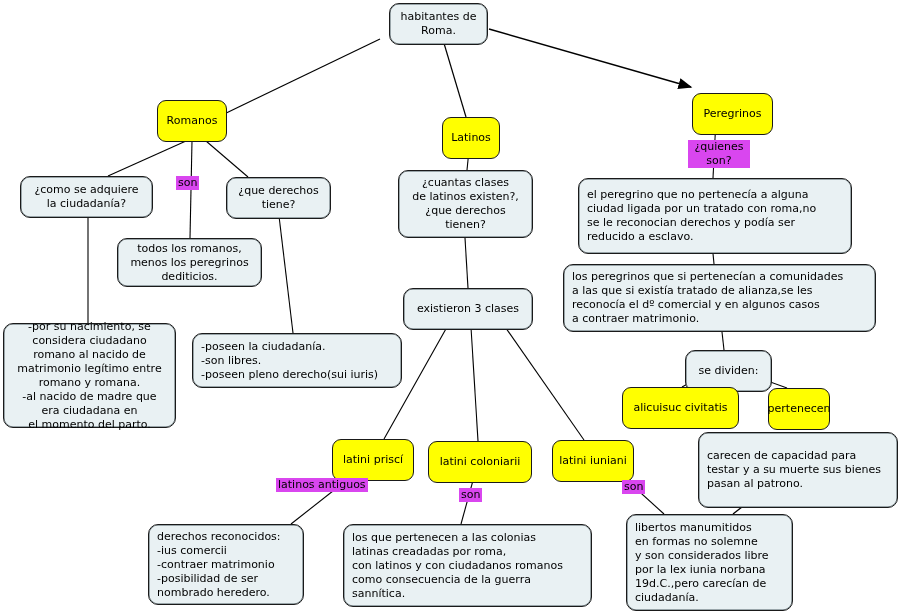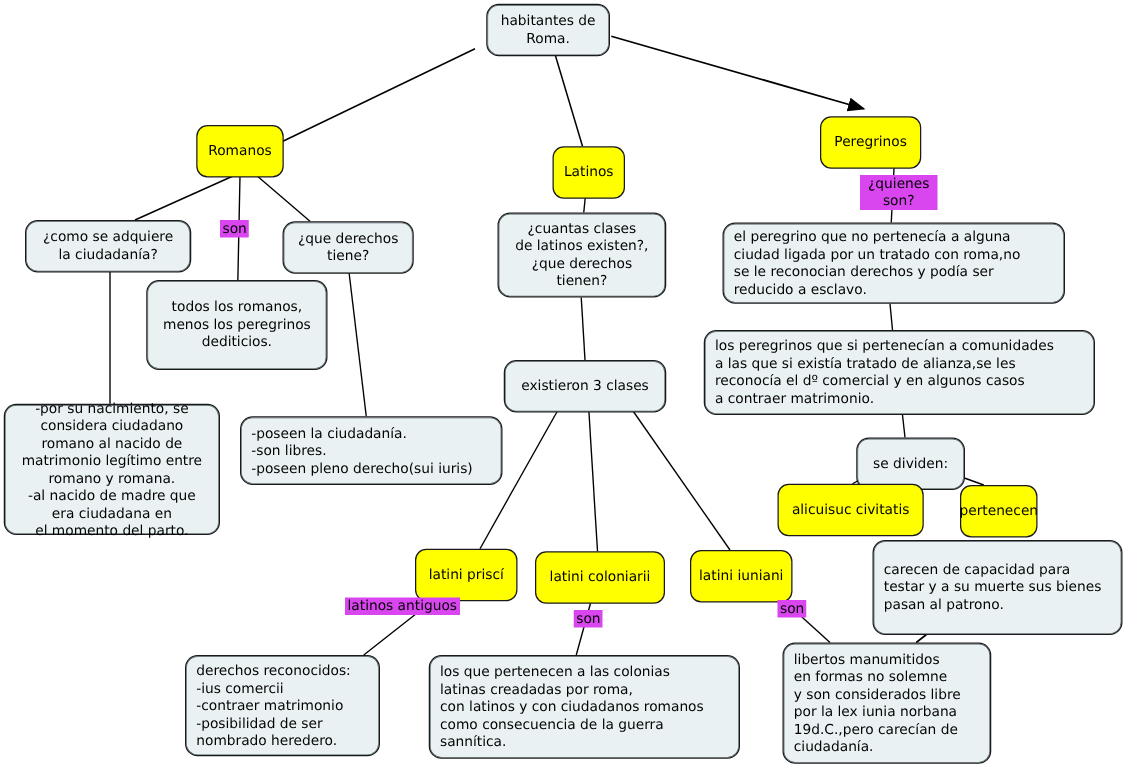--- a/index.html
+++ b/index.html
@@ -74,21 +74,21 @@
   <div class="node blue center" style="left:20px;top:176px;width:133px;height:37px">
     <span class="txt">¿como se adquiere
 la ciudadanía?</span>
   </div>
 
   <div class="node blue center" style="left:226px;top:177px;width:105px;height:39px">
     <span class="txt">¿que derechos
 tiene?</span>
   </div>
 
-  <div class="node blue center" style="left:117px;top:224px;width:145px;height:72px">
+  <div class="node blue center" style="left:117px;top:238px;width:145px;height:49px">
     <span class="txt">todos los romanos,
 menos los peregrinos
 dediticios.</span>
   </div>
 
   <div class="node blue center" style="left:3px;top:323px;width:173px;height:105px">
     <span class="txt">-por su nacimiento, se
 considera ciudadano
 romano al nacido de
 matrimonio legítimo entre
@@ -149,25 +149,25 @@
 
   <div class="node blue left" style="left:626px;top:514px;width:167px;height:97px">
     <span class="txt">libertos manumitidos
 en formas no solemne
 y son considerados libre
 por la lex iunia norbana
 19d.C.,pero carecían de
 ciudadanía.</span>
   </div>
 
-  <div class="node yellow center" style="left:656px;top:93px;width:81px;height:38px">
+  <div class="node yellow center" style="left:692px;top:93px;width:81px;height:38px">
     <span class="txt">Peregrinos</span>
   </div>
 
-  <div class="node blue left" style="left:578px;top:178px;width:274px;height:65px">
+  <div class="node blue left" style="left:578px;top:178px;width:274px;height:76px">
     <span class="txt">el peregrino que no pertenecía a alguna
 ciudad ligada por un tratado con roma,no
 se le reconocian derechos y podía ser
 reducido a esclavo.</span>
   </div>
 
   <div class="node blue left" style="left:563px;top:264px;width:313px;height:68px">
     <span class="txt">los peregrinos que si pertenecían a comunidades
 a las que si existía tratado de alianza,se les
 reconocía el dº comercial y en algunos casos

